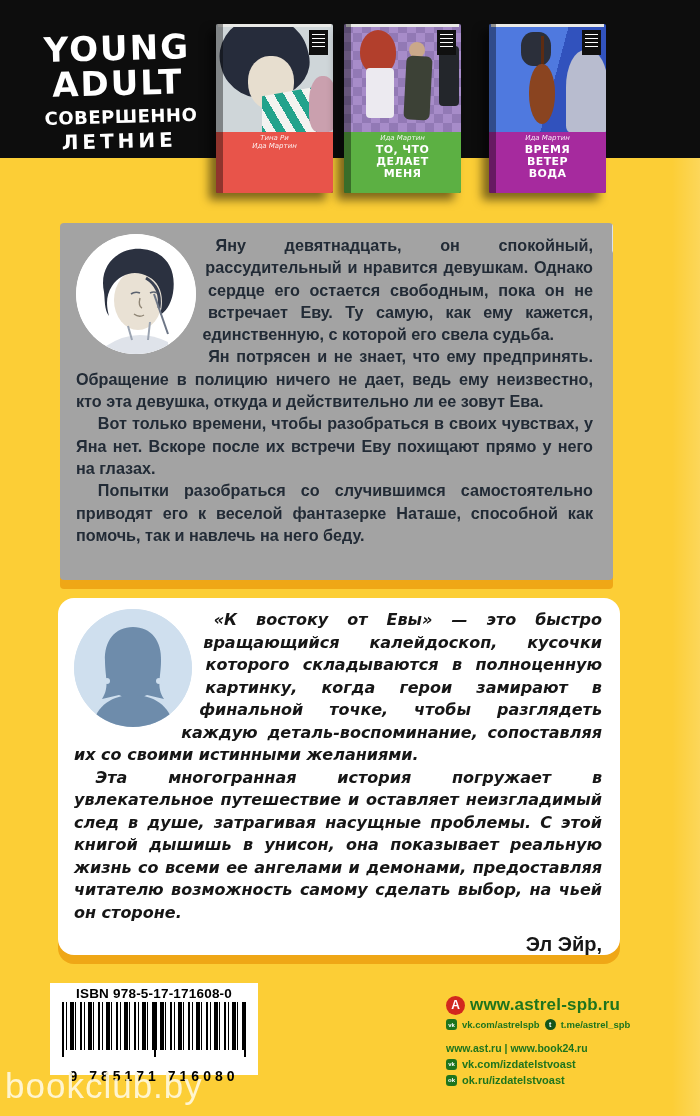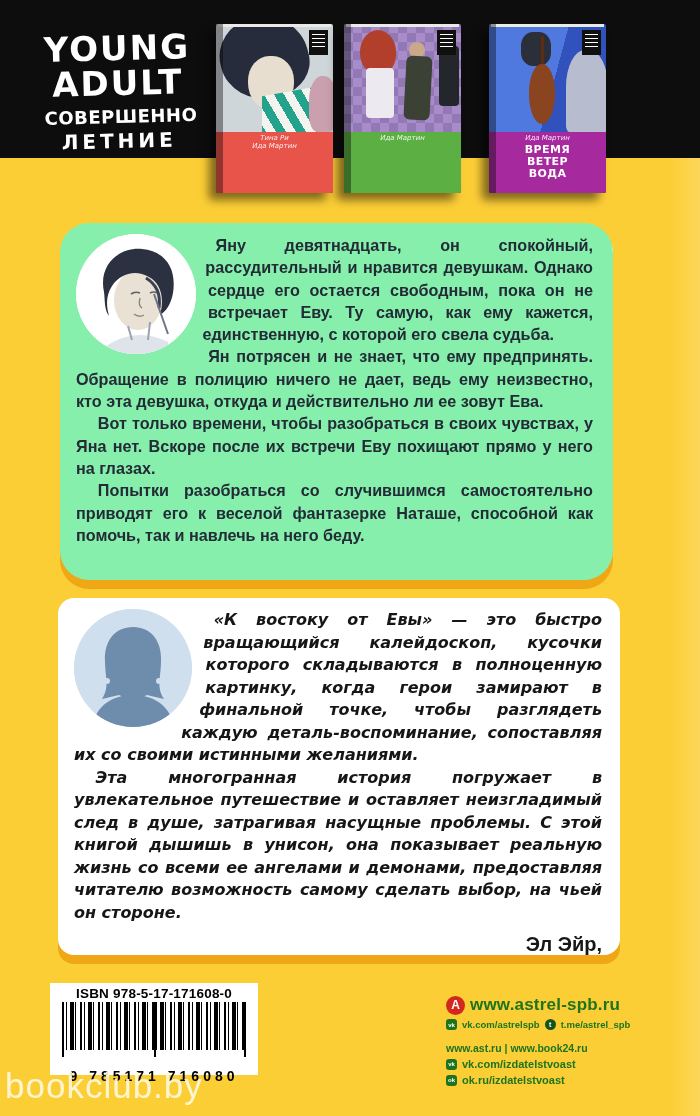--- a/index.html
+++ b/index.html
@@ -53,22 +53,22 @@
   
   .art3{background:linear-gradient(105deg,#4f79df 0 55%,#3152bd 55% 100%);}
   .art3 .girl3{position:absolute;right:-2px;top:26px;width:42px;height:82px;background:#b8bccf;
         border-radius:45% 45% 8% 8%;}
   .art3 .player{position:absolute;left:32px;top:8px;width:30px;height:34px;background:#2b2f3a;border-radius:40%;}
   .art3 .cello{position:absolute;left:40px;top:40px;width:26px;height:60px;background:#8a4420;
         border-radius:48% 48% 50% 50%;}
   .art3 .cneck{position:absolute;left:52px;top:12px;width:3px;height:34px;background:#5d2c12;}
 
   
-  .blurb-box{position:absolute;left:60px;top:223px;width:553px;height:357px;background:#86efac;
-        border-radius:29px;box-shadow:0 9px 0 #efa716;box-sizing:border-box;
+  .blurb-box{position:absolute;left:60px;top:223px;width:553px;height:357px;background:#a3a3a3;
+        border-radius:4px;box-shadow:0 9px 0 #efa716;box-sizing:border-box;
         padding:11px 20px 0 16px;color:#222b36;font-weight:700;font-size:16.2px;line-height:22.3px;
         text-align:justify;overflow:hidden;}
   .blurb-box::after{content:'';position:absolute;top:0;right:-13px;width:14px;height:30px;
         background:#dbe2ec;clip-path:polygon(0 0,100% 0,0 100%);}
   .blurb-box p,.quote-box p{margin:0;text-indent:1.35em;}
   .avatar{float:left;width:120px;height:120px;border-radius:50%;margin:0 14px 6px 0;
         shape-outside:circle(50% at 50% 50%);overflow:hidden;}
   .avatar.boy{background:#fff;}
   .avatar.girl{width:118px;height:118px;background:#cfdfee;margin-right:16px;}
 
@@ -144,20 +144,23 @@
   <div class="book b2">
     <div class="art art2">
       <div class="ghair"></div>
       <div class="gbody"></div>
       <div class="bhead"></div>
       <div class="boy"></div>
       <div class="man"></div>
     </div>
     <div class="band" style="background-color: rgb(92, 176, 67);">
       <div class="author">Ида Мартин</div>
+      <div class="title">ТО, ЧТО
+ДЕЛАЕТ
+МЕНЯ</div>
     </div>
     <div class="badge">
         <i></i>
         <i></i>
         <i></i>
         <i></i>
       </div>
     <div class="pages"></div>
     <div class="spine"></div>
   </div>

